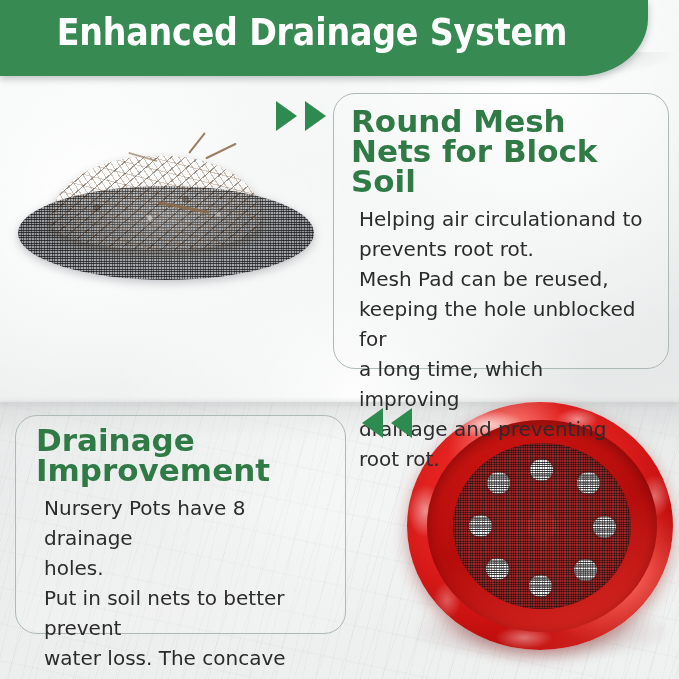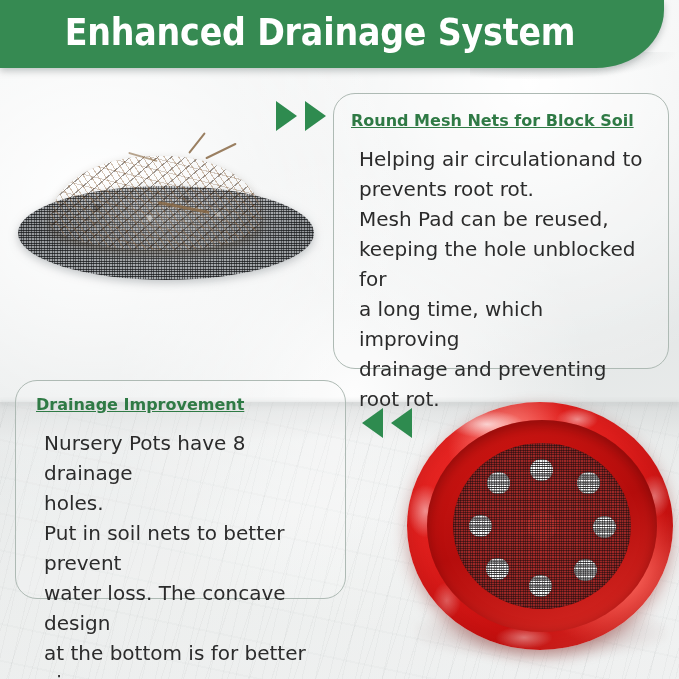--- a/index.html
+++ b/index.html
@@ -32,26 +32,25 @@
     opacity:.9;
   }
   .counter-edge{
     position:absolute;left:0;top:398px;width:679px;height:10px;
     background:linear-gradient(180deg, rgba(196,200,200,.0) 0%, rgba(196,200,200,.45) 55%, rgba(196,200,200,0) 100%);
     filter:blur(1.4px);
   }
 
   
   .banner{
-    position:absolute;left:0;top:0;width:648px;height:68px;
+    position:absolute;left:0;top:0;width:648px;height:76px;
     background:#368a52;
     border-bottom-right-radius:68px 58px;
     box-shadow:0 3px 7px rgba(120,128,128,.45);
     z-index:6;
-    padding-left:16px;
   }
   .banner-title{
     position:absolute;left:0;right:24px;top:4px;
     text-align:center;color:#ffffff;
     font-family:"DejaVu Sans", sans-serif;
     font-weight:bold;font-size:37px;line-height:57px;
     letter-spacing:-.2px;
     transform:scaleX(.9);transform-origin:50% 50%;
     white-space:nowrap;
   }
@@ -67,31 +66,31 @@
     border:1px solid #aebab4;
     border-radius:22px;
     background:rgba(255,255,255,.16);
     box-sizing:border-box;
     z-index:4;
   }
   .card-inner{padding:0;}
   .card-title{
     color:#2f7a45;font-weight:bold;
     font-family:"DejaVu Sans", sans-serif;
-    font-size:16px;line-height:30px;margin:0 0 2px 0;text-decoration:underline;
+    font-size:31px;line-height:30px;margin:0 0 2px 0;
   }
   .card-body{
     color:#2b2b2b;
     font-family:"DejaVu Sans", sans-serif;
     font-size:20px;line-height:30px;margin:8px;white-space:pre-line;
   }
 
   #card-mesh{left:333px;top:93px;width:336px;height:276px;}
   #card-mesh .card-inner{padding:12px 12px 0 17px;}
-  #card-drain{left:15px;top:380px;width:331px;height:219px;}
+  #card-drain{left:15px;top:415px;width:331px;height:219px;}
   #card-drain .card-inner{padding:9px 10px 0 20px;}
 
   
   .arrows{position:absolute;z-index:7;display:flex;gap:8px;}
   .tri{width:0;height:0;}
   .tri-r{border-top:15px solid transparent;border-bottom:15px solid transparent;border-left:21px solid #2e8b4f;}
   .tri-l{border-top:15px solid transparent;border-bottom:15px solid transparent;border-right:21px solid #2e8b4f;}
   #arrows-right{left:276px;top:101px;}
   #arrows-left{left:362px;top:408px;}
 

